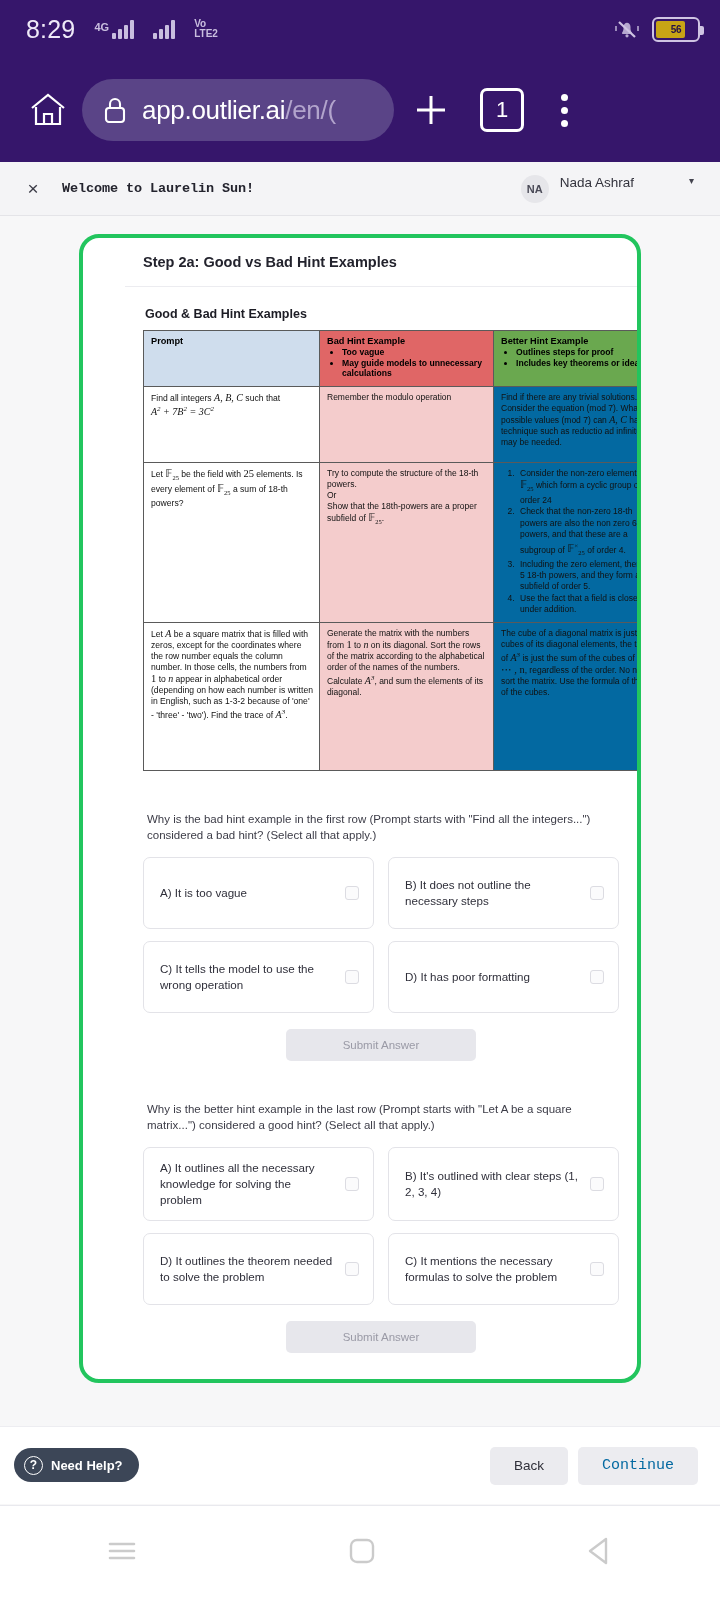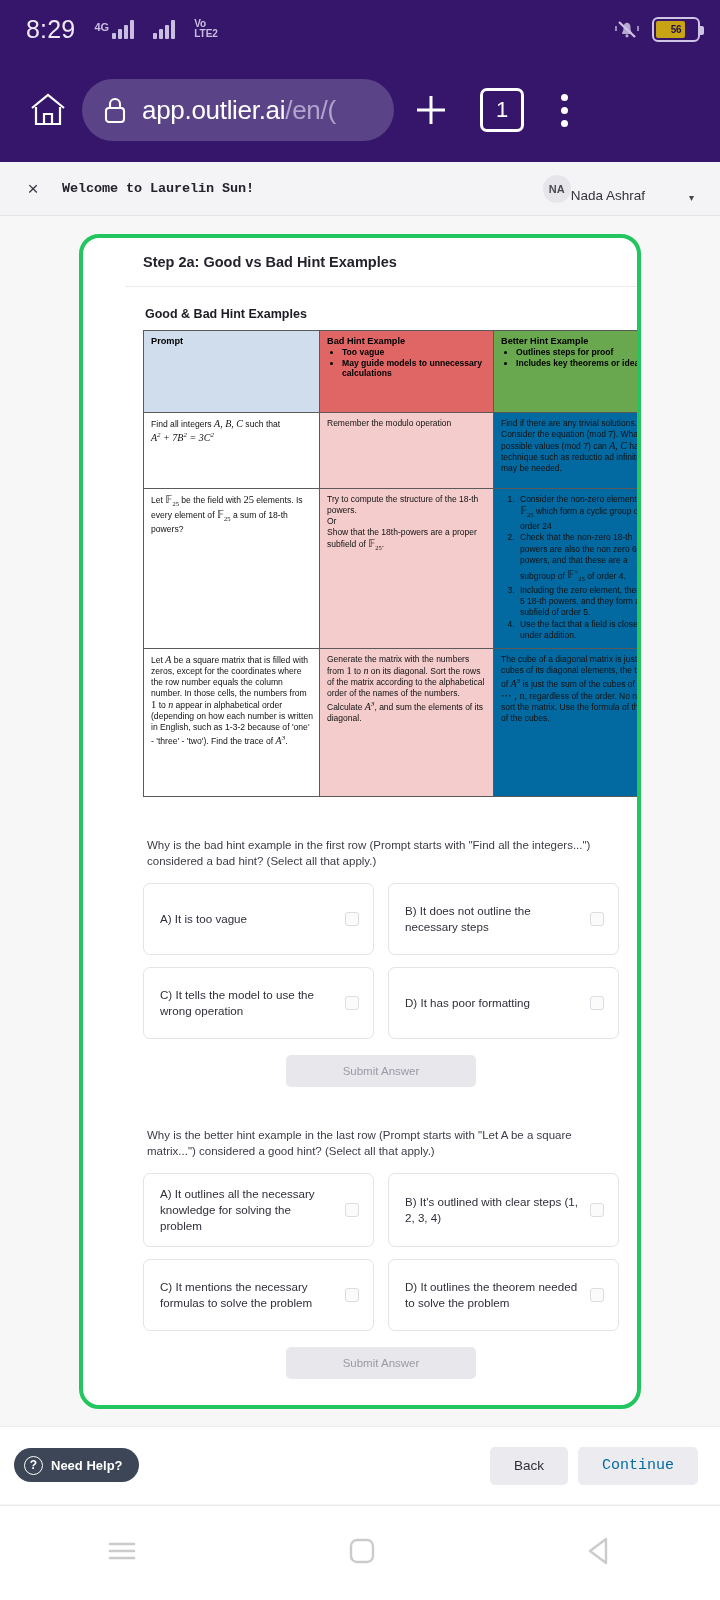--- a/index.html
+++ b/index.html
@@ -57,21 +57,21 @@
     align-items:center; justify-content:center; gap:6px; margin-left:8px; }
   .menu-btn i { width:7px; height:7px; background:#fff; border-radius:50%; display:block; }
 
   
   .app-header {
     height:54px; background:#f4f4f6; border-bottom:1px solid #e4e4e8;
     display:flex; align-items:center; padding:0 22px; gap:18px;
   }
   .close-x { font-size:19px; color:#3b3b46; width:22px; text-align:center; line-height:1; }
   .welcome { font-size:13.5px; font-weight:700; color:#24242e; letter-spacing:-.1px;font-family:Liberation Mono, monospace; }
-  .user-area { margin-left:auto; display:flex; align-items:flex-end; gap:0; padding-right:4px; }
+  .user-area { margin-left:auto; display:flex; align-items:flex-start; gap:11px; padding-right:4px; }
   .avatar { width:28px; height:28px; border-radius:50%; background:#e6e6ea; color:#4a4a57;
     font-size:11px; font-weight:600; display:flex; align-items:center; justify-content:center; }
   .username { font-size:13.5px; color:#33333d; }
   .caret { font-size:10px; color:#44444f; margin-left:44px; }
 
   
   .page-scroll { padding:18px 0 0 0; height:1160px; }
   .card {
     width:562px; margin:0 auto; background:#fff; border:4px solid #22c55e;
     border-radius:20px; overflow:hidden;padding-left:42px;
@@ -80,21 +80,21 @@
   .card-title { font-size:14.5px; font-weight:700; color:#23232d; }
   .card-body { padding:20px 18px 26px 18px; }
 
   .tbl-caption { font-size:12.5px; font-weight:700; color:#1c1c24; margin:0 0 9px 2px; }
 
   table.hint-table { border-collapse:collapse; width:525px; table-layout:fixed;
     font-family:"Liberation Sans", sans-serif; }
   table.hint-table td { border:1px solid #5a5a5a; vertical-align:top; padding:5px 6px 6px 7px; }
   col.c1 { width:176px; } col.c2 { width:174px; } col.c3 { width:175px; }
   th.hc { border:1px solid #5a5a5a; vertical-align:top; padding:5px 6px 7px 7px; text-align:left; }
-  .hc-prompt { background:#cfdded; height:82px; }
+  .hc-prompt { background:#cfdded; height:56px; }
   .hc-bad { background:#e06666; }
   .hc-good { background:#6aa84f; }
   .hc h4 { font-size:9.2px; font-weight:700; color:#000; margin-bottom:1px; }
   .hc ul { margin:0 0 0 15px; padding:0; }
   .hc li { font-size:8.6px; line-height:10.6px; color:#000; }
   td.prompt-cell { background:#ffffff; }
   td.bad-cell { background:#f4cccc; }
   td.good-cell { background:#0369a1; }
   td p { font-size:8.6px; line-height:11px; color:#111; }
   td.bad-cell p, td.good-cell p { font-size:8.5px; line-height:11px; }
@@ -348,25 +348,25 @@
           <div class="opt-grid">
             <div class="opt">
               <span class="opt-label">A) It outlines all the necessary knowledge for solving the problem</span>
               <span class="cbx"></span>
             </div>
             <div class="opt">
               <span class="opt-label">B) It's outlined with clear steps (1, 2, 3, 4)</span>
               <span class="cbx"></span>
             </div>
             <div class="opt">
+              <span class="opt-label">D) It outlines the theorem needed to solve the problem</span>
+              <span class="cbx"></span>
+            </div>
+            <div class="opt">
               <span class="opt-label">C) It mentions the necessary formulas to solve the problem</span>
-              <span class="cbx"></span>
-            </div>
-            <div class="opt">
-              <span class="opt-label">D) It outlines the theorem needed to solve the problem</span>
               <span class="cbx"></span>
             </div>
           </div>
           <div class="submit-wrap">
             <button class="submit-btn">Submit Answer</button>
           </div>
         </div>
 
       </div>
     </div>

